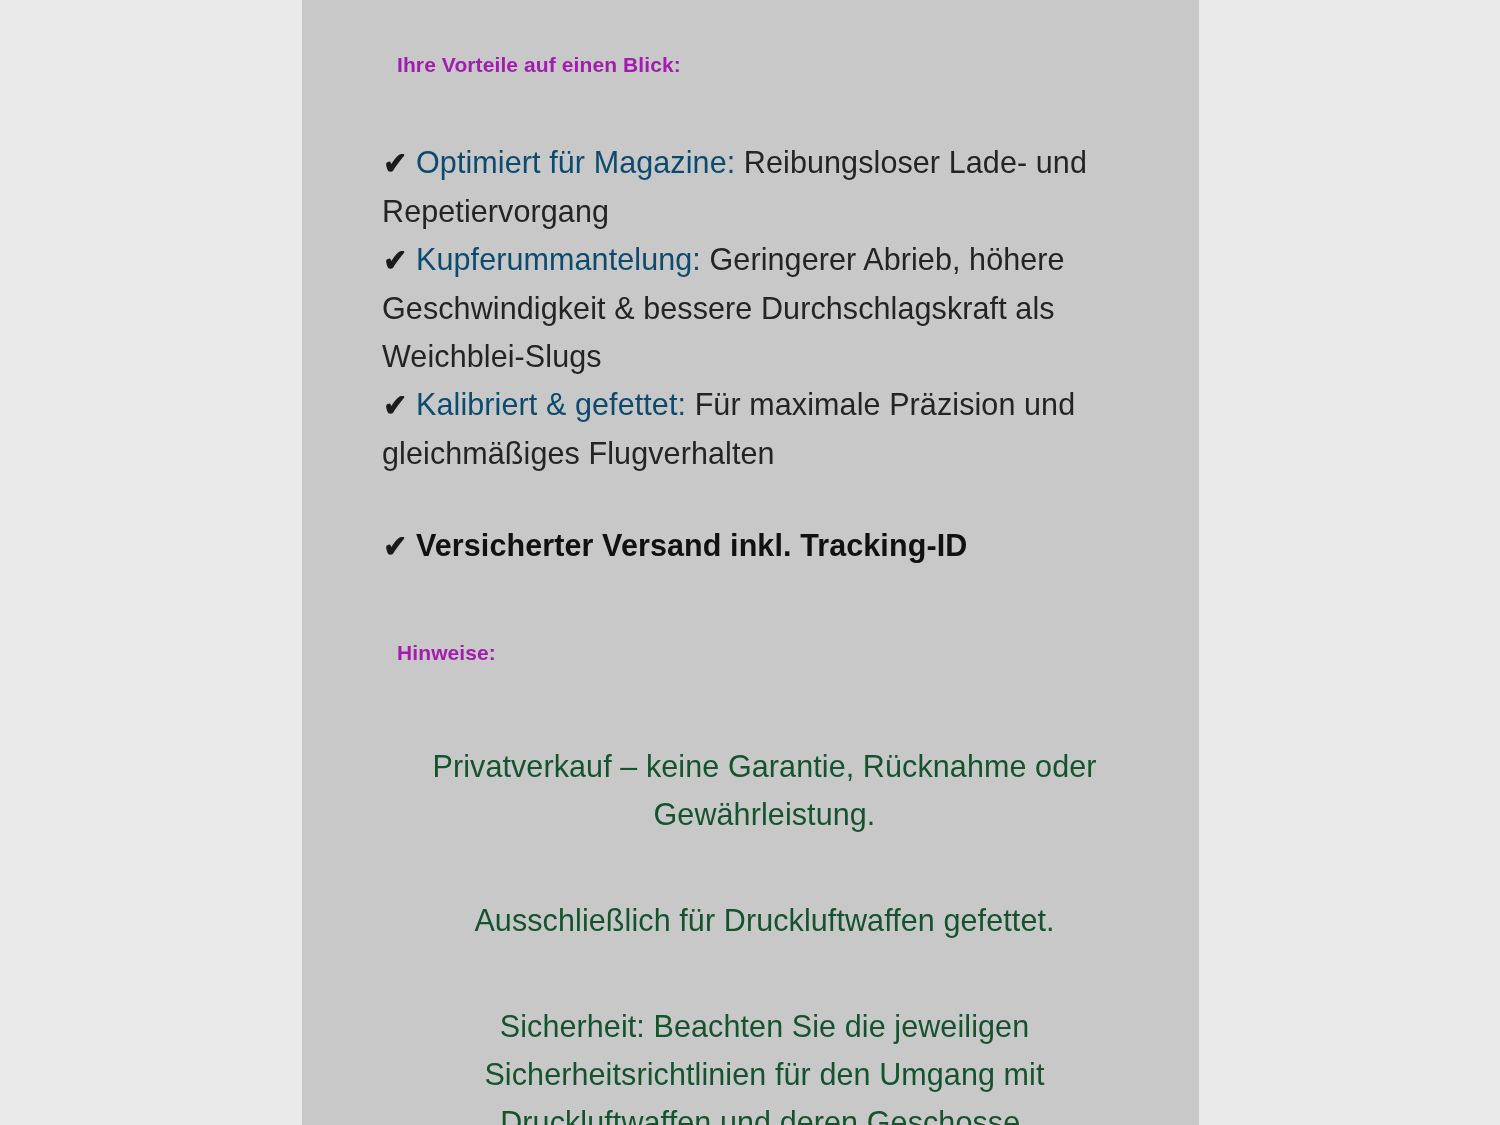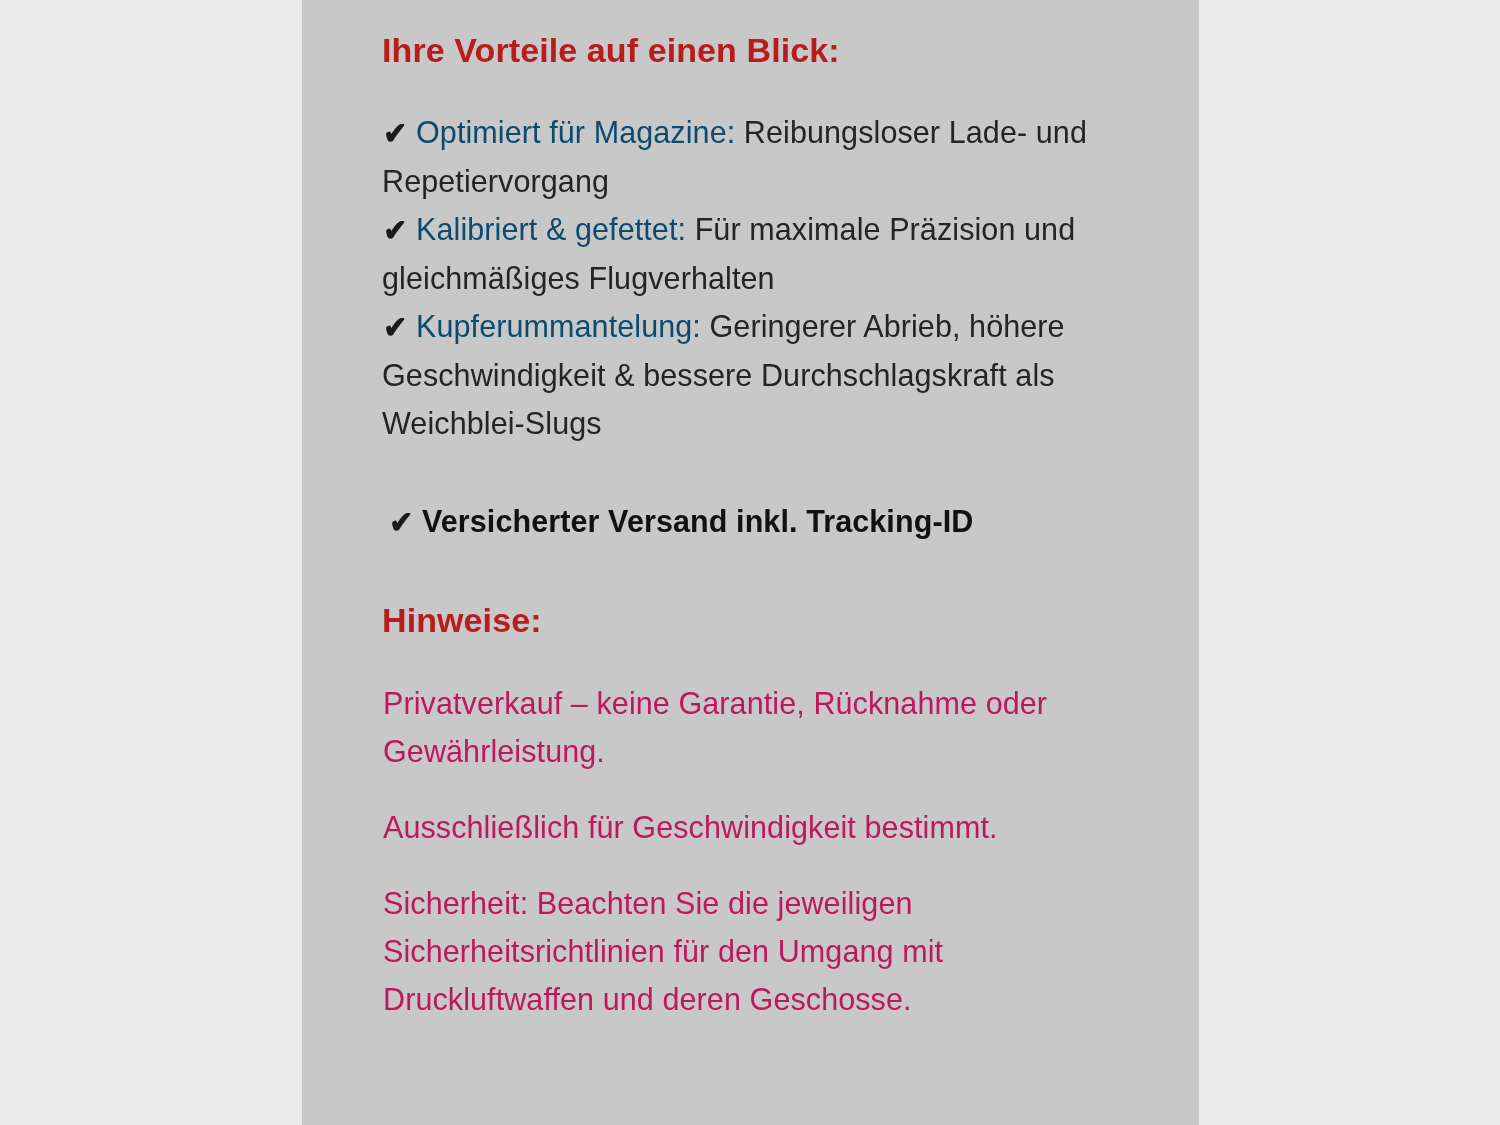--- a/index.html
+++ b/index.html
@@ -29,26 +29,26 @@
     overflow: hidden;
   }
   .doc {
     color: #1c1c1c;
     font-size: 30.5px;
     line-height: 48px;
     letter-spacing: 0.1px;
   }
   .h {
     font-weight: bold;
-    font-size: 34px;
-    color: #b91c1c;
-    margin: 0;
+    font-size: 21px;
+    color: #a21caf;
+    margin: 15px;
   }
   .block {
-    margin: 6px;
+    margin: 0;
   }
   .gap-sm { height: 26px; }
   .gap-md { height: 34px; }
   .gap-lg { height: 44px; }
   .bullets {
     margin: 0;
     padding: 0;
     list-style: none;
   }
   .bullets li {
@@ -66,22 +66,23 @@
   }
   .lead {
     font-weight: normal;
     color: #0c4a6e;
   }
   .rest {
     font-weight: normal;
     color: #242424;
   }
   .para {
-    color: #be185d;
-    margin: 1px;
+    color: #14532d;
+    margin: 16px;
+    text-align: center;
   }
   .shipline {
     font-weight: bold;
     color: #111;
   }
 </style>
 </head>
 <body>
 
 <div id="page">
@@ -90,44 +91,44 @@
 
       <p class="h">Ihre Vorteile auf einen Blick:</p>
 
       <div class="gap-md"></div>
 
       <ul class="bullets">
         <li>
           <span class="check">✔</span><span class="lead">Optimiert für Magazine:</span><span class="rest"> Reibungsloser Lade- und Repetiervorgang</span>
         </li>
         <li>
-          <span class="check">✔</span><span class="lead">Kalibriert &amp; gefettet:</span><span class="rest"> Für maximale Präzision und gleichmäßiges Flugverhalten</span>
+          <span class="check">✔</span><span class="lead">Kupferummantelung:</span><span class="rest"> Geringerer Abrieb, höhere Geschwindigkeit &amp; bessere Durchschlagskraft als Weichblei-Slugs</span>
         </li>
         <li>
-          <span class="check">✔</span><span class="lead">Kupferummantelung:</span><span class="rest"> Geringerer Abrieb, höhere Geschwindigkeit &amp; bessere Durchschlagskraft als Weichblei-Slugs</span>
+          <span class="check">✔</span><span class="lead">Kalibriert &amp; gefettet:</span><span class="rest"> Für maximale Präzision und gleichmäßiges Flugverhalten</span>
         </li>
       </ul>
 
       <div class="gap-lg"></div>
 
       <p class="block">
         <span class="check">✔</span><span class="shipline">Versicherter Versand inkl. Tracking-ID</span>
       </p>
 
       <div class="gap-lg"></div>
 
       <p class="h">Hinweise:</p>
 
       <div class="gap-md"></div>
 
       <p class="para">Privatverkauf – keine Garantie, Rücknahme oder Gewährleistung.</p>
 
       <div class="gap-sm"></div>
 
-      <p class="para">Ausschließlich für Geschwindigkeit bestimmt.</p>
+      <p class="para">Ausschließlich für Druckluftwaffen gefettet.</p>
 
       <div class="gap-sm"></div>
 
       <p class="para">Sicherheit: Beachten Sie die jeweiligen Sicherheitsrichtlinien für den Umgang mit Druckluftwaffen und deren Geschosse.</p>
 
     </div>
   </div>
 </div>
 
 </body></html>

